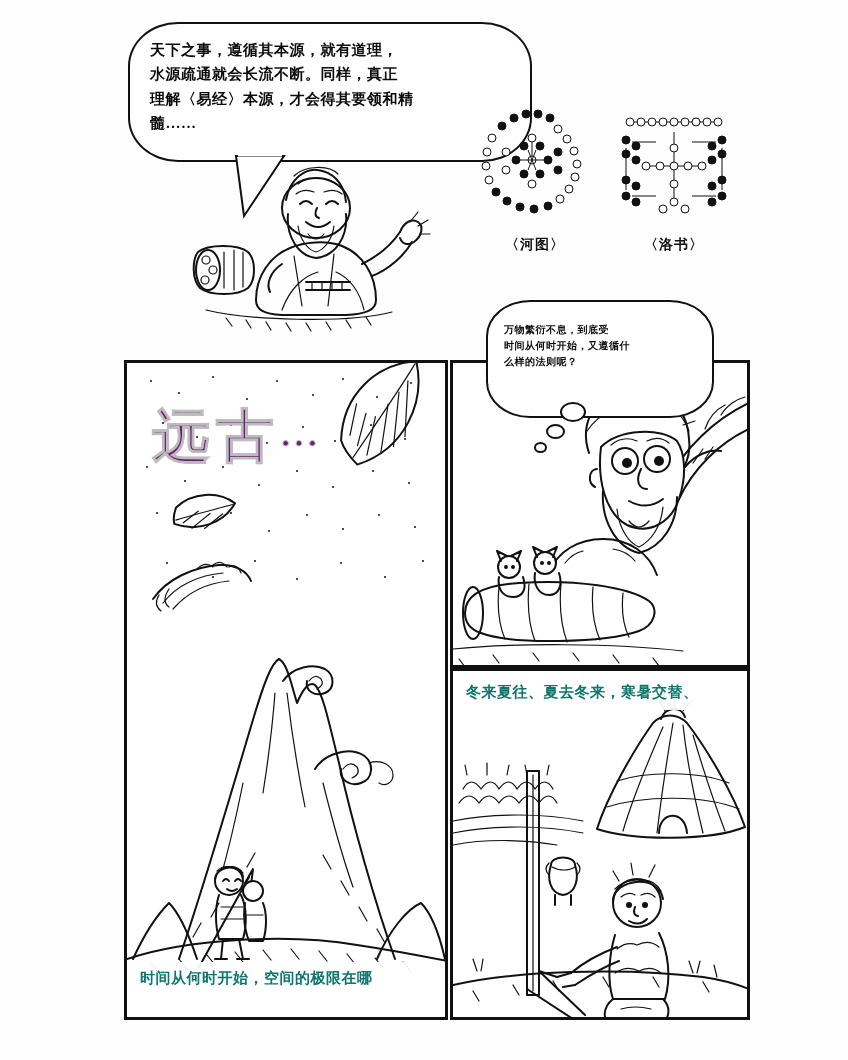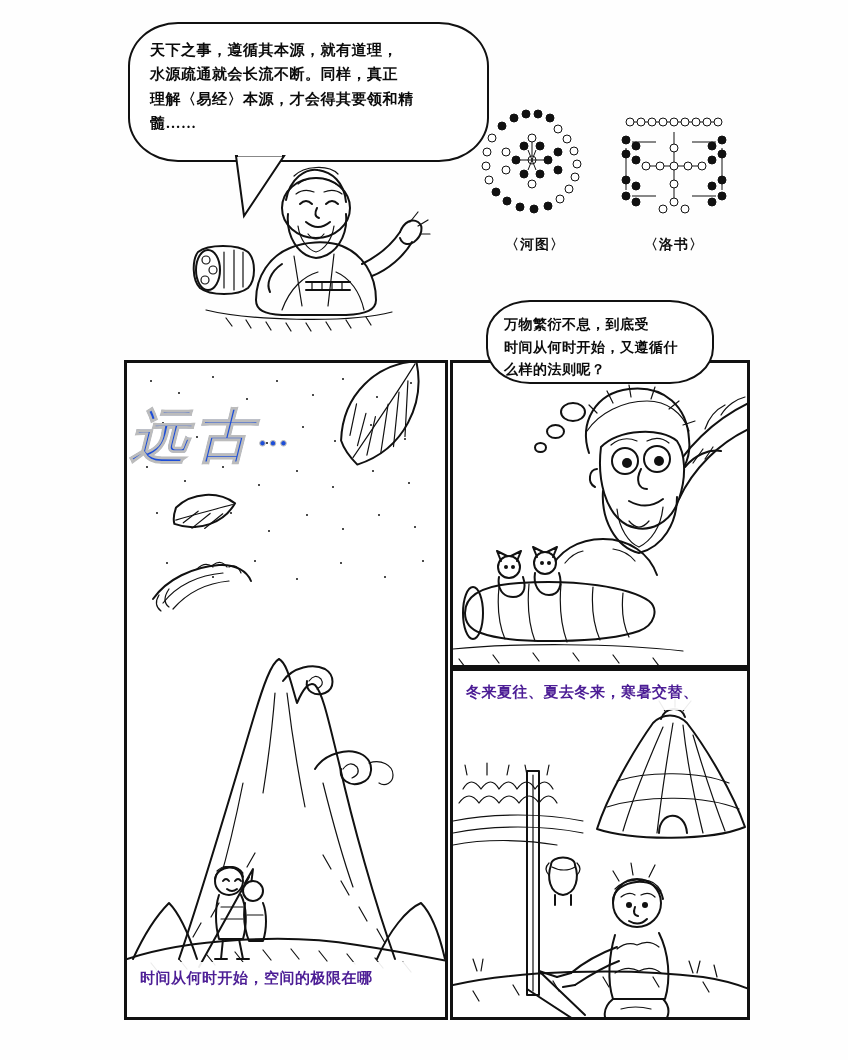--- a/index.html
+++ b/index.html
@@ -36,34 +36,34 @@
     font-family: "Liberation Serif", serif;
     font-weight: 700;
     color: #0b0b0b;
   }
   .balloon p { margin: 0; }
 
   
   #balloon-top {
     left: 128px;
     top: 22px;
-    width: 361px;
+    width: 404px;
     height: 140px;
     border-radius: 50px / 44px;
   }
 
   
   #balloon-two {
     left: 486px;
     top: 300px;
     width: 228px;
-    height: 84px;
+    height: 118px;
     border-radius: 44px / 36px;
-    font-size: 14px;
-    padding: 12px 16px;
+    font-size: 10px;
+    padding: 20px 16px;
     z-index: 6;
   }
   .thought-dot {
     position: absolute;
     background: #fff;
     border: 2px solid #111;
     border-radius: 50%;
   }
   #td1 { left: 560px; top: 402px; width: 22px; height: 16px; z-index: 6;}
   #td2 { left: 546px; top: 424px; width: 15px; height: 11px; z-index: 6;}
@@ -106,47 +106,46 @@
   #panel-right-top { left: 450px; top: 360px; width: 300px; height: 308px; }
   #panel-right-bottom { left: 450px; top: 668px; width: 300px; height: 352px; }
 
   .panel-caption {
     position: absolute;
     font-family: "Liberation Serif", serif;
     font-weight: 700;
     font-size: 15px;
     line-height: 1.7;
     letter-spacing: 0.5px;
-    color: #4c1d95;
+    color: #0f766e;
     background: rgba(255,255,255,0.92);
     padding: 4px 6px;
     box-sizing: border-box;
   }
   #caption-left {
     left: 134px;
     top: 962px;
     width: 300px;
   }
   #caption-right {
     left: 460px;
     top: 676px;
     width: 280px;
   }
 
   
   #far-ancient {
     position: absolute;
-    left: 130px;
+    left: 152px;
     top: 398px;
     font-family: "Liberation Serif", serif;
     font-size: 58px;
     font-weight: 700;
-    color: #1d4ed8;
+    color: #701a75;
     letter-spacing: 6px;
-    font-style: italic;
     -webkit-text-stroke: 1px #bcbcbc;
   }
   #far-ancient .dots {
     font-size: 34px;
     letter-spacing: 2px;
     vertical-align: middle;
   }
 
   svg { display: block; }
   .ink { fill: none; stroke: #111; stroke-width: 2; stroke-linecap: round; stroke-linejoin: round; }

